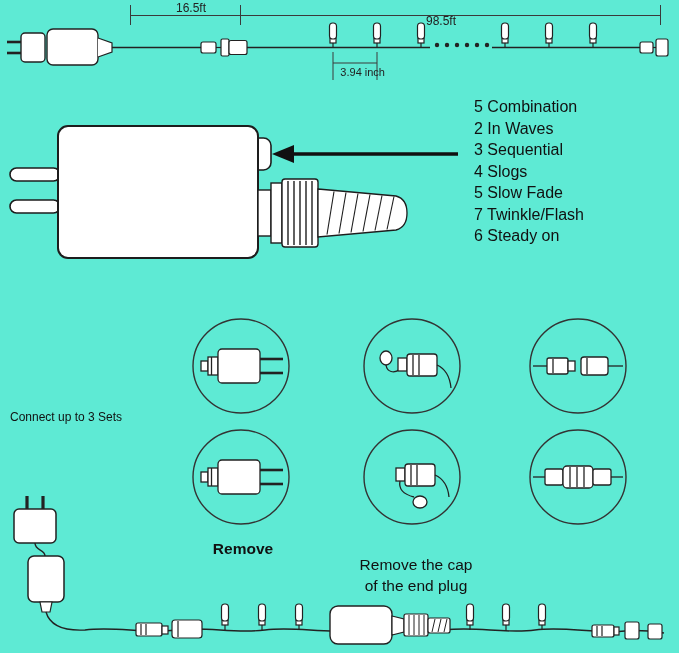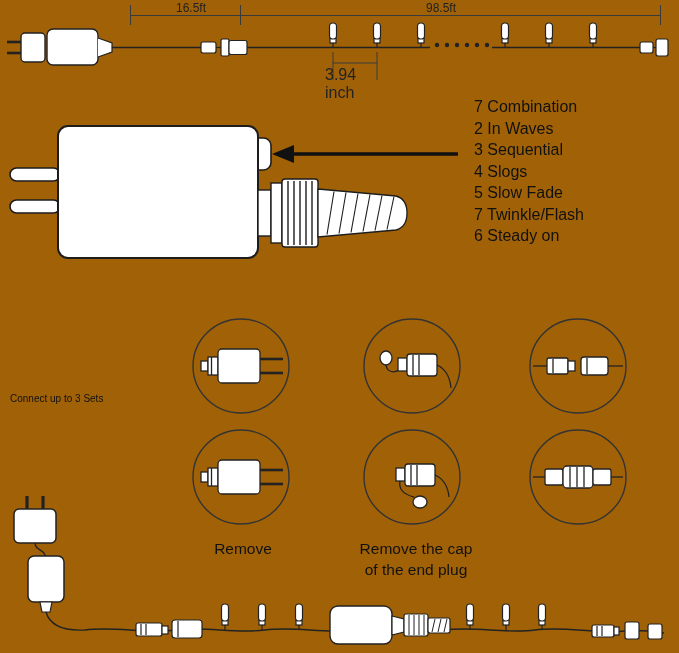--- a/index.html
+++ b/index.html
@@ -1,29 +1,29 @@
 <!DOCTYPE html>
 <html><head>
 <meta charset="utf-8">
 <style>
   * { margin:0; padding:0; box-sizing:border-box; }
   html,body { background:#fff; }
   body { font-family:"Liberation Sans", sans-serif; color:#111; }
-  .page { position:relative; width:679px; height:653px; background:#a16207; overflow:hidden; }
+  .page { position:relative; width:679px; height:653px; background:#5eead4; overflow:hidden; }
   .abs { position:absolute; }
   svg { display:block; overflow:visible; }
   .dim-label { position:absolute; font-size:12px; color:#222; text-align:center; }
-  .dim-label-sm { position:absolute; font-size:16px; color:#222; text-align:left; }
+  .dim-label-sm { position:absolute; font-size:11px; color:#222; text-align:right; }
   .modes-panel { position:absolute; left:474px; top:96px; width:200px; }
   .modes-title { font-size:20px; margin-bottom:8px; letter-spacing:0.2px; }
   .modes-item { font-size:16px; line-height:21.5px; }
-  .note { position:absolute; left:10px; top:393px; font-size:10px; }
+  .note { position:absolute; left:10px; top:410px; font-size:12px; }
   .caption { position:absolute; top:538px; font-size:15.5px; line-height:21px; text-align:center; }
-  .cap-1 { left:168px; width:150px; }
-  .cap-2 { left:330px; width:172px; }
+  .cap-1 { left:168px; width:150px;font-weight:bold; }
+  .cap-2 { left:330px; width:172px;margin-top:16px; }
   .cap-3 { left:494px; width:172px; }
 </style>
 </head>
 <body>
 
 <div class="page">
 
   <svg class="abs" style="left:0; top:0;" width="679" height="96" viewBox="0 0 679 96">
 
     <g stroke="#3a3a3a" stroke-width="1" fill="none">
@@ -103,21 +103,21 @@
     </g>
 
     <g stroke="#3a3a3a" stroke-width="1" fill="none">
       <line x1="333" y1="52" x2="333" y2="80"></line>
       <line x1="377" y1="52" x2="377" y2="80"></line>
       <line x1="333" y1="63" x2="377" y2="63"></line>
     </g>
   </svg>
 
   <div class="dim-label" style="left:160px; top:1px; width:62px;">16.5ft</div>
-  <div class="dim-label" style="left:405px; top:1px; width:72px;">98.5ft</div>
+  <div class="dim-label" style="left:405px; top:14px; width:72px;">98.5ft</div>
   <div class="dim-label-sm" style="left:325px; top:66px; width:60px;">3.94 inch</div>
 
   <svg class="abs" style="left:0; top:96px;" width="679" height="204" viewBox="0 0 679 204">
     <g stroke="#1d1d1d" fill="#fff">
 
       <rect x="10" y="72" width="50" height="13" rx="6.5" stroke-width="1.6"></rect>
       <rect x="10" y="104" width="50" height="13" rx="6.5" stroke-width="1.6"></rect>
 
       <rect x="252" y="42" width="19" height="32" rx="7.5" stroke-width="1.6"></rect>
 
@@ -144,21 +144,21 @@
       </g>
     </g>
 
     <g>
       <line x1="292" y1="58" x2="458" y2="58" stroke="#111" stroke-width="3.6"></line>
       <polygon points="272,58 294,49 294,67" fill="#111"></polygon>
     </g>
   </svg>
 
   <div class="modes-panel">
-    <div class="modes-item">7 Combination</div>
+    <div class="modes-item">5 Combination</div>
     <div class="modes-item">2 In Waves</div>
     <div class="modes-item">3 Sequential</div>
     <div class="modes-item">4 Slogs</div>
     <div class="modes-item">5 Slow Fade</div>
     <div class="modes-item">7 Twinkle/Flash</div>
     <div class="modes-item">6 Steady on</div>
   </div>
 
   <svg class="abs" style="left:0; top:300px;" width="679" height="235" viewBox="0 0 679 235">
     <g stroke="#333" stroke-width="1.4" fill="none">

